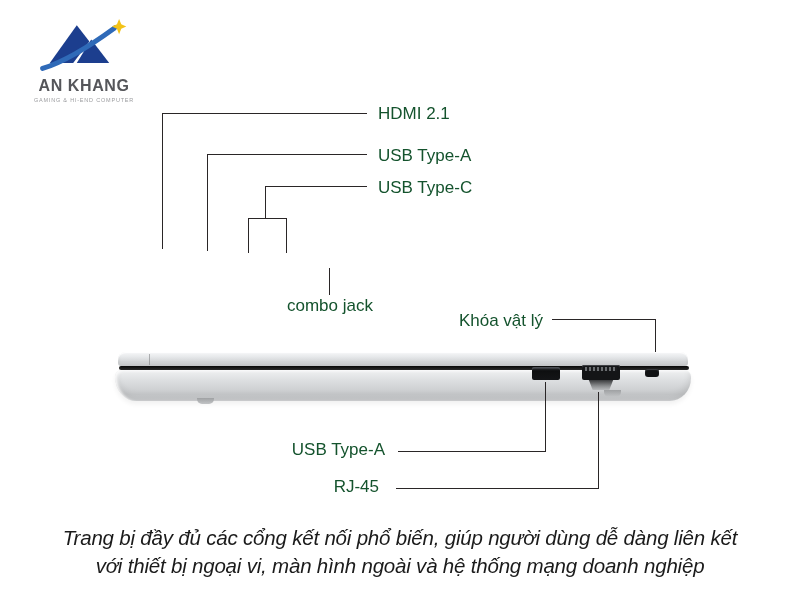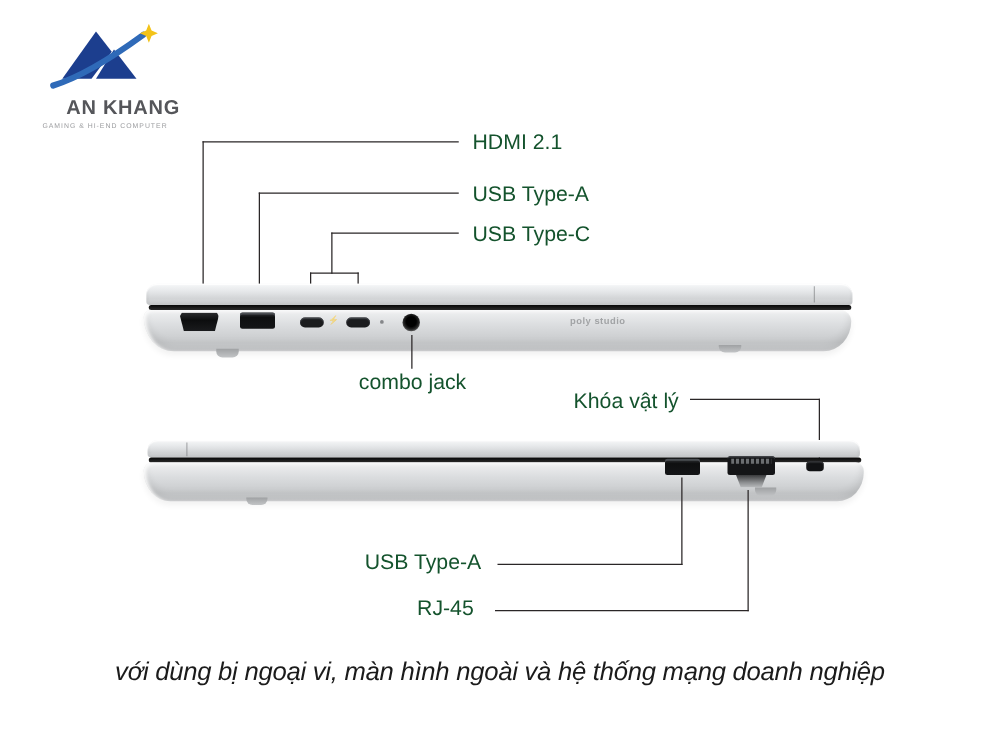--- a/index.html
+++ b/index.html
@@ -2,21 +2,21 @@
 <html><head>
 <meta charset="utf-8">
 <style>
   html,body{margin:0;padding:0;background:#fff;}
   .canvas{
     position:relative;width:800px;height:600px;background:#ffffff;overflow:hidden;
     font-family:"Liberation Sans",sans-serif;color:#231f20;
   }
   
   .logo{position:absolute;left:24px;top:18px;width:120px;text-align:center;}
-  .logo-name{font-size:16px;font-weight:bold;color:#55565a;letter-spacing:.6px;margin-top:1px;text-align:right;}
+  .logo-name{font-size:16px;font-weight:bold;color:#55565a;letter-spacing:.6px;margin-top:1px;}
   .logo-tagline{font-size:5.5px;color:#9b9c9f;letter-spacing:.8px;margin-top:2px;white-space:nowrap;}
   
   .lbl{position:absolute;font-size:17px;color:#14532d;white-space:nowrap;}
   .lbl.right{text-align:right;}
   .lbl.center{text-align:center;}
   
   .line{position:absolute;}
   .ln-top{border-top:1.6px solid #2a2627;}
   .ln-left{border-left:1.6px solid #2a2627;}
   .ln-right{border-right:1.6px solid #2a2627;}
@@ -91,37 +91,20 @@
 
   <div class="lbl" style="left:378px;top:104px;">HDMI 2.1</div>
   <div class="lbl" style="left:378px;top:146px;">USB Type-A</div>
   <div class="lbl" style="left:378px;top:178px;">USB Type-C</div>
 
   <div class="line ln-top ln-left" style="left:162px;top:113px;width:204px;height:135px;"></div>
   <div class="line ln-top ln-left" style="left:207px;top:154px;width:159px;height:96px;"></div>
   <div class="line ln-top ln-left" style="left:265px;top:186px;width:101px;height:32px;"></div>
   <div class="line ln-top ln-left ln-right" style="left:248px;top:218px;width:37px;height:34px;"></div>
 
-  <div class="laptop" style="left:115px;top:227px;width:572px;height:62px;">
-    <div class="lid" style="left:2px;top:0;width:565px;height:17px;border-radius:9px 9px 3px 3px;"></div>
-    <div class="seam" style="left:536px;top:2px;height:13px;"></div>
-    <div class="gap" style="left:4px;top:17px;width:562px;height:3.5px;"></div>
-    <div class="base" style="left:0;top:21px;width:566px;height:33px;border-radius:6px 10px 24px 26px / 6px 10px 26px 30px;"></div>
-    <div class="foot" style="left:58px;top:52px;width:18px;height:7px;"></div>
-    <div class="foot" style="left:460px;top:49px;width:18px;height:6px;"></div>
-
-    <div class="port hdmi" style="left:29px;top:23px;width:31px;height:15px;"></div>
-    <div class="port usba" style="left:77px;top:23px;width:28px;height:13px;"></div>
-    <div class="port usbc" style="left:125px;top:27px;width:19px;height:8px;"></div>
-    <div class="usbc-icon" style="left:148px;top:25px;">⚡</div>
-    <div class="port usbc" style="left:162px;top:27px;width:19px;height:8px;"></div>
-    <div class="port led" style="left:189px;top:29px;width:3px;height:3px;"></div>
-    <div class="port jack" style="left:207px;top:24px;width:14px;height:14px;"></div>
-    <div class="device-brand" style="left:341px;top:25px;">poly studio</div>
-  </div>
 
   <div class="line ln-left" style="left:329px;top:268px;width:2px;height:27px;"></div>
   <div class="lbl center" style="left:280px;top:296px;width:100px;">combo jack</div>
 
   <div class="lbl right" style="left:430px;top:311px;width:113px;">Khóa vật lý</div>
   <div class="line ln-top ln-right" style="left:552px;top:319px;width:103px;height:48px;"></div>
 
   <div class="laptop" style="left:115px;top:350px;width:578px;height:60px;">
     <div class="lid" style="left:3px;top:2px;width:570px;height:14px;border-radius:8px 8px 3px 3px;"></div>
     <div class="seam" style="left:34px;top:4px;height:11px;"></div>
@@ -138,16 +121,17 @@
     <div class="port lockslot" style="left:530px;top:19px;width:14px;height:8px;"></div>
   </div>
 
   <div class="lbl right" style="left:275px;top:440px;width:110px;">USB Type-A</div>
   <div class="line ln-bottom ln-right" style="left:398px;top:382px;width:147px;height:69px;"></div>
 
   <div class="lbl right" style="left:269px;top:477px;width:110px;">RJ-45</div>
   <div class="line ln-bottom ln-right" style="left:396px;top:392px;width:202px;height:96px;"></div>
 
   <div class="caption">
-    <div>với dùng bị ngoại vi, màn hình ngoài và hệ thống mạng doanh nghiệp</div>
+    <div>Trang bị đầy đủ các cổng kết nối phổ biến, giúp người dùng dễ dàng liên kết</div>
+    <div>với thiết bị ngoại vi, màn hình ngoài và hệ thống mạng doanh nghiệp</div>
   </div>
 
 </div>
 
 </body></html>

